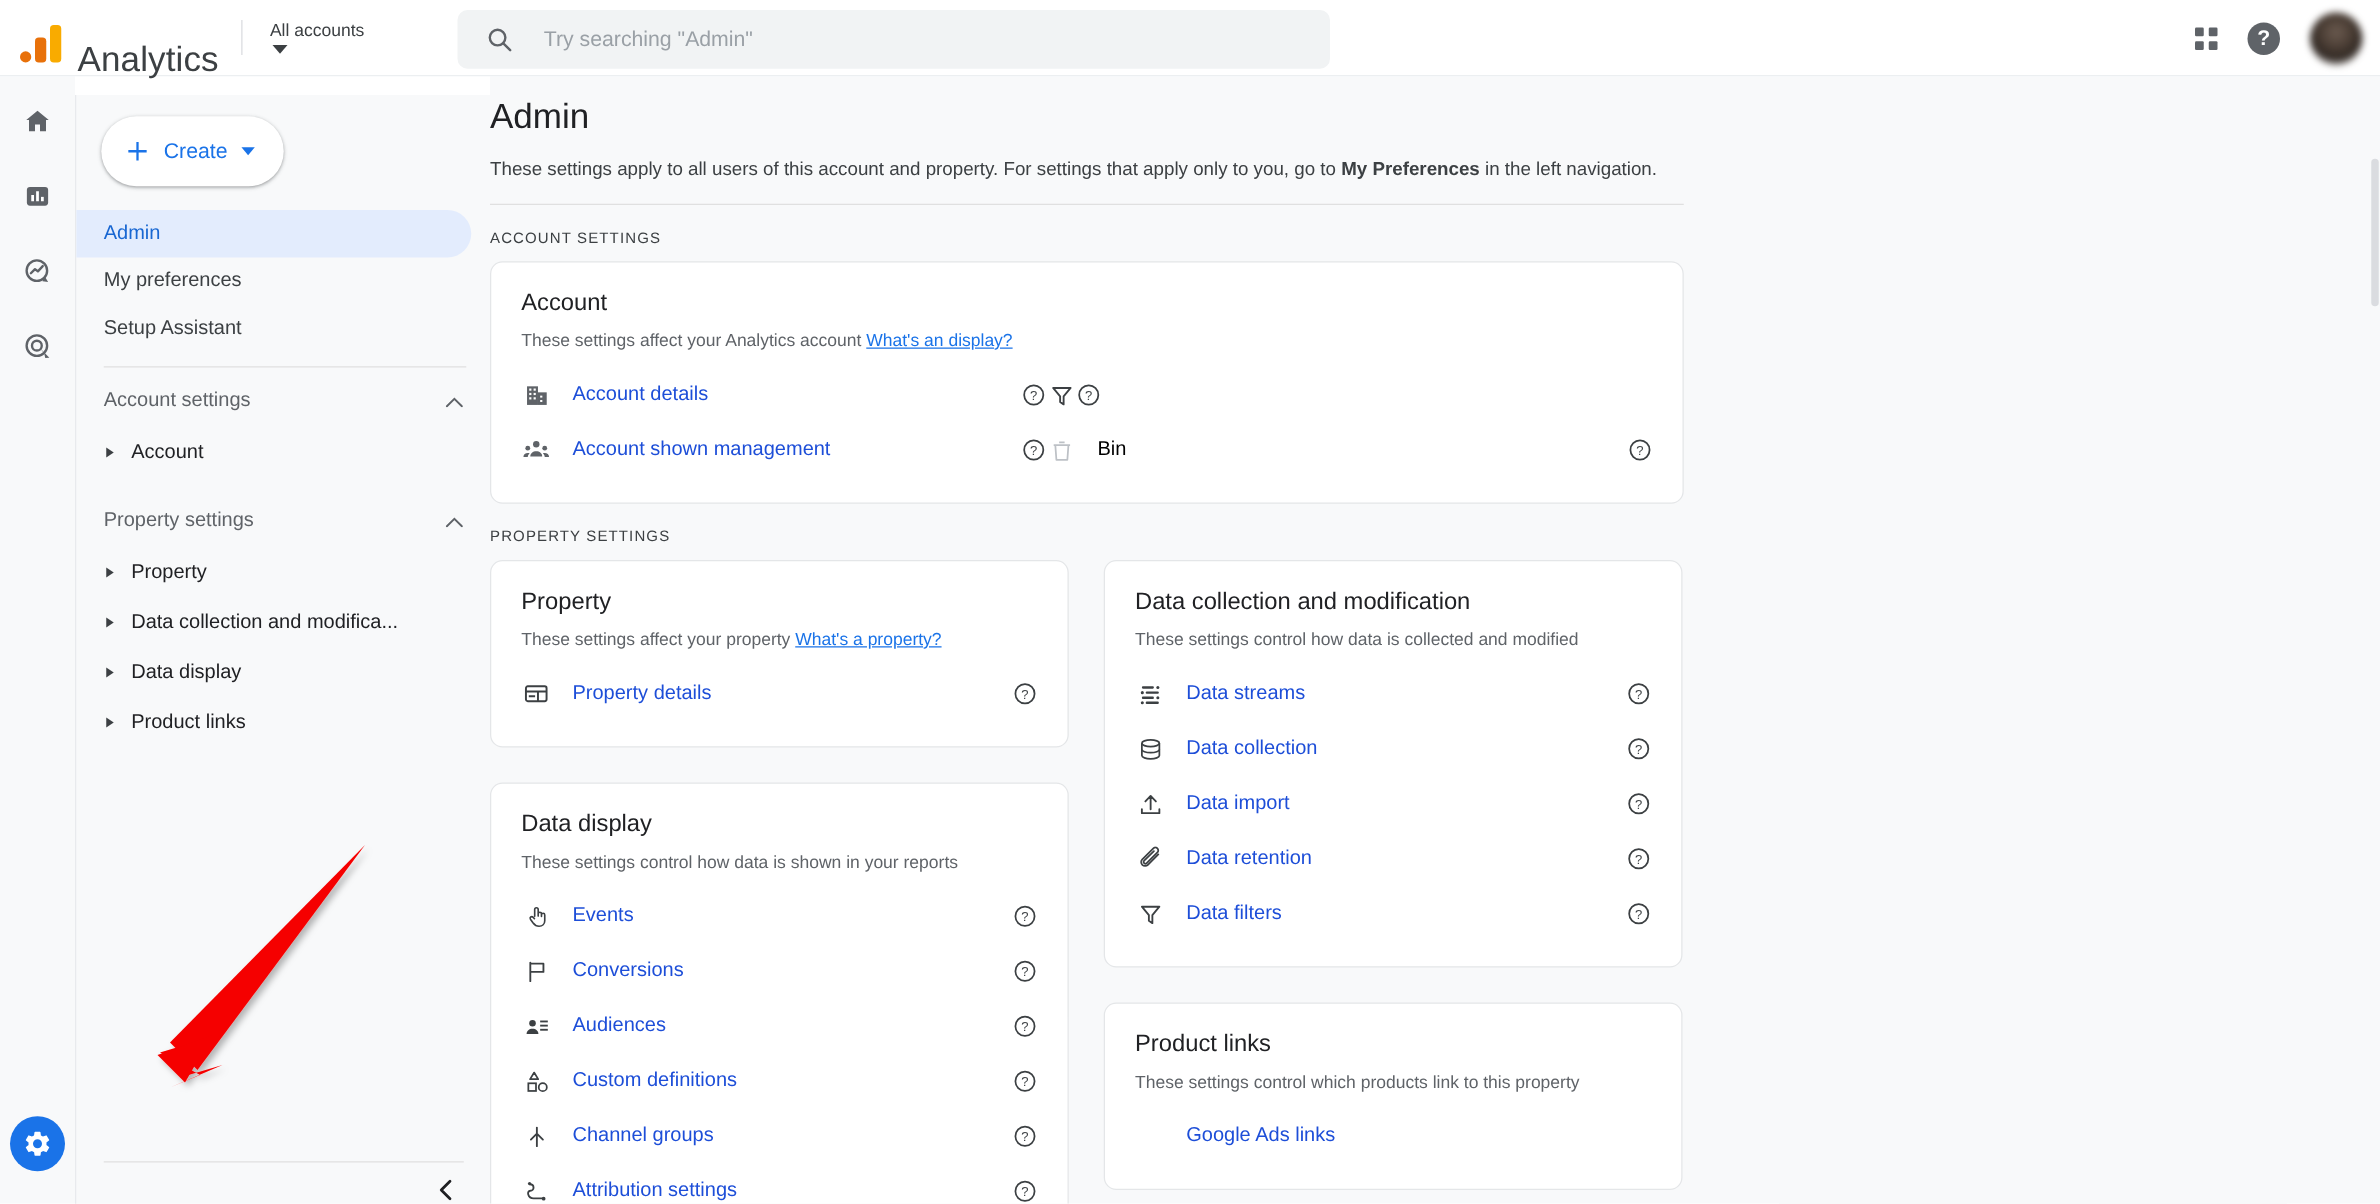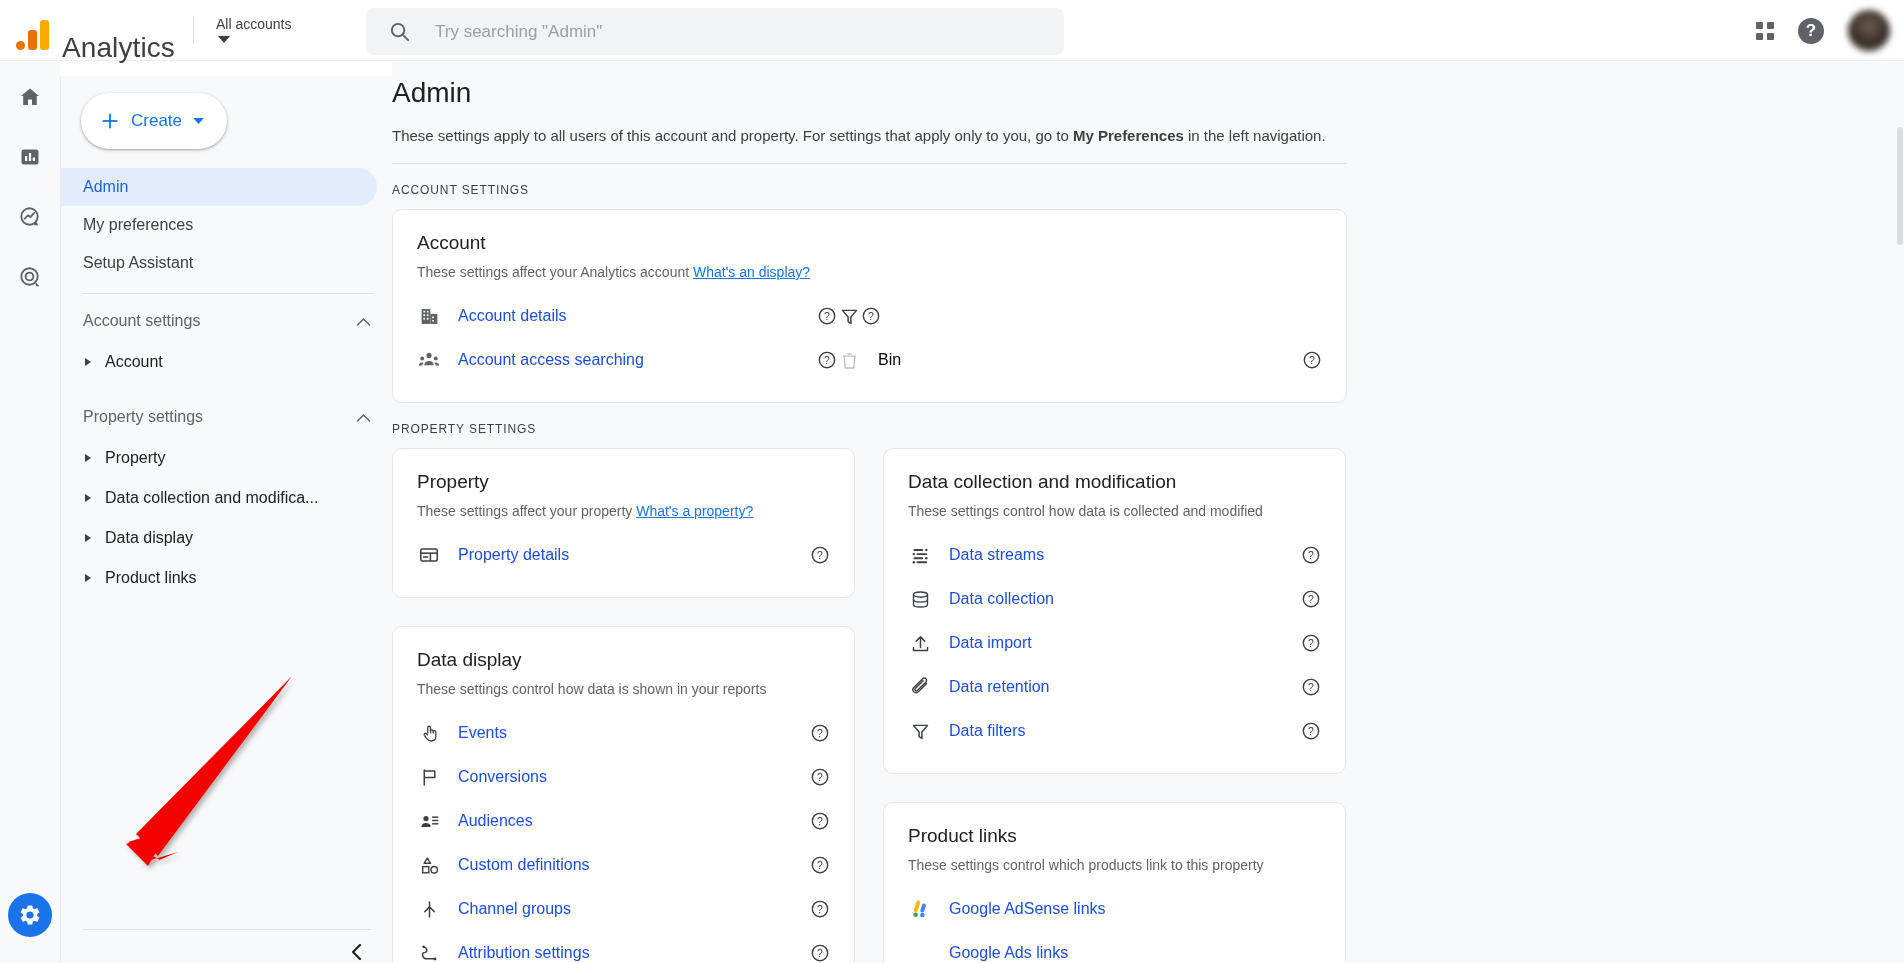--- a/index.html
+++ b/index.html
@@ -336,21 +336,21 @@
             <span class="ico">
               <svg width="22" height="22" viewBox="0 0 24 24" fill="#5f6368">
                 <circle cx="12" cy="7" r="2.8"></circle>
                   <path d="M6.8 17.6c0-2.9 2.3-4.6 5.2-4.6s5.2 1.7 5.2 4.6z"></path>
                 <circle cx="4.6" cy="10.4" r="2.1"></circle>
                   <path d="M0.8 18c0-2.1 1.7-3.4 3.8-3.4 .6 0 1.2.1 1.7.3-1 .9-1.6 2-1.7 3.1z"></path>
                 <circle cx="19.4" cy="10.4" r="2.1"></circle>
                   <path d="M23.2 18h-3.8c-.1-1.1-.7-2.2-1.7-3.1.5-.2 1.1-.3 1.7-.3 2.1 0 3.8 1.3 3.8 3.4z"></path>
               </svg>
             </span>
-            <span class="lbl">Account access searching</span>
+            <span class="lbl">Account shown management</span>
             <span class="help">
               <svg width="20" height="20" viewBox="0 0 24 24">
                   <circle cx="12" cy="12" r="9.2" fill="none" stroke="#3c4043" stroke-width="1.7"></circle>
                   <text x="12" y="16.6" font-size="12.5" text-anchor="middle" fill="#3c4043" font-family="Liberation Sans, sans-serif">?</text>
                 </svg>
             </span>
           </div>
         </div>
         <div class="col">
           <div class="setting-row">
@@ -601,31 +601,20 @@
                   </svg>
               </span>
             </div>
           </div>
         </div>
 
         <div class="card">
           <div class="card-title">Product links</div>
           <div class="card-sub">These settings control which products link to this property</div>
           <div class="row-list">
-            <div class="setting-row">
-              <span class="ico">
-                <svg width="22" height="22" viewBox="0 0 24 24">
-                  <rect x="6.6" y="2.5" width="4.3" height="13" rx="2.1" fill="#fbbc04" transform="rotate(18 8.7 9)"></rect>
-                  <rect x="13.2" y="6" width="4.3" height="10" rx="2.1" fill="#4285f4" transform="rotate(18 15.3 11)"></rect>
-                  <circle cx="7.2" cy="18.2" r="2.5" fill="#34a853"></circle>
-                  <circle cx="14.6" cy="18.6" r="2.5" fill="#4285f4"></circle>
-                </svg>
-              </span>
-              <span class="lbl">Google AdSense links</span>
-            </div>
             <div class="setting-row">
               <span class="ico"></span>
               <span class="lbl">Google Ads links</span>
             </div>
           </div>
         </div>
 
       </div>
     </div>
   </div>

